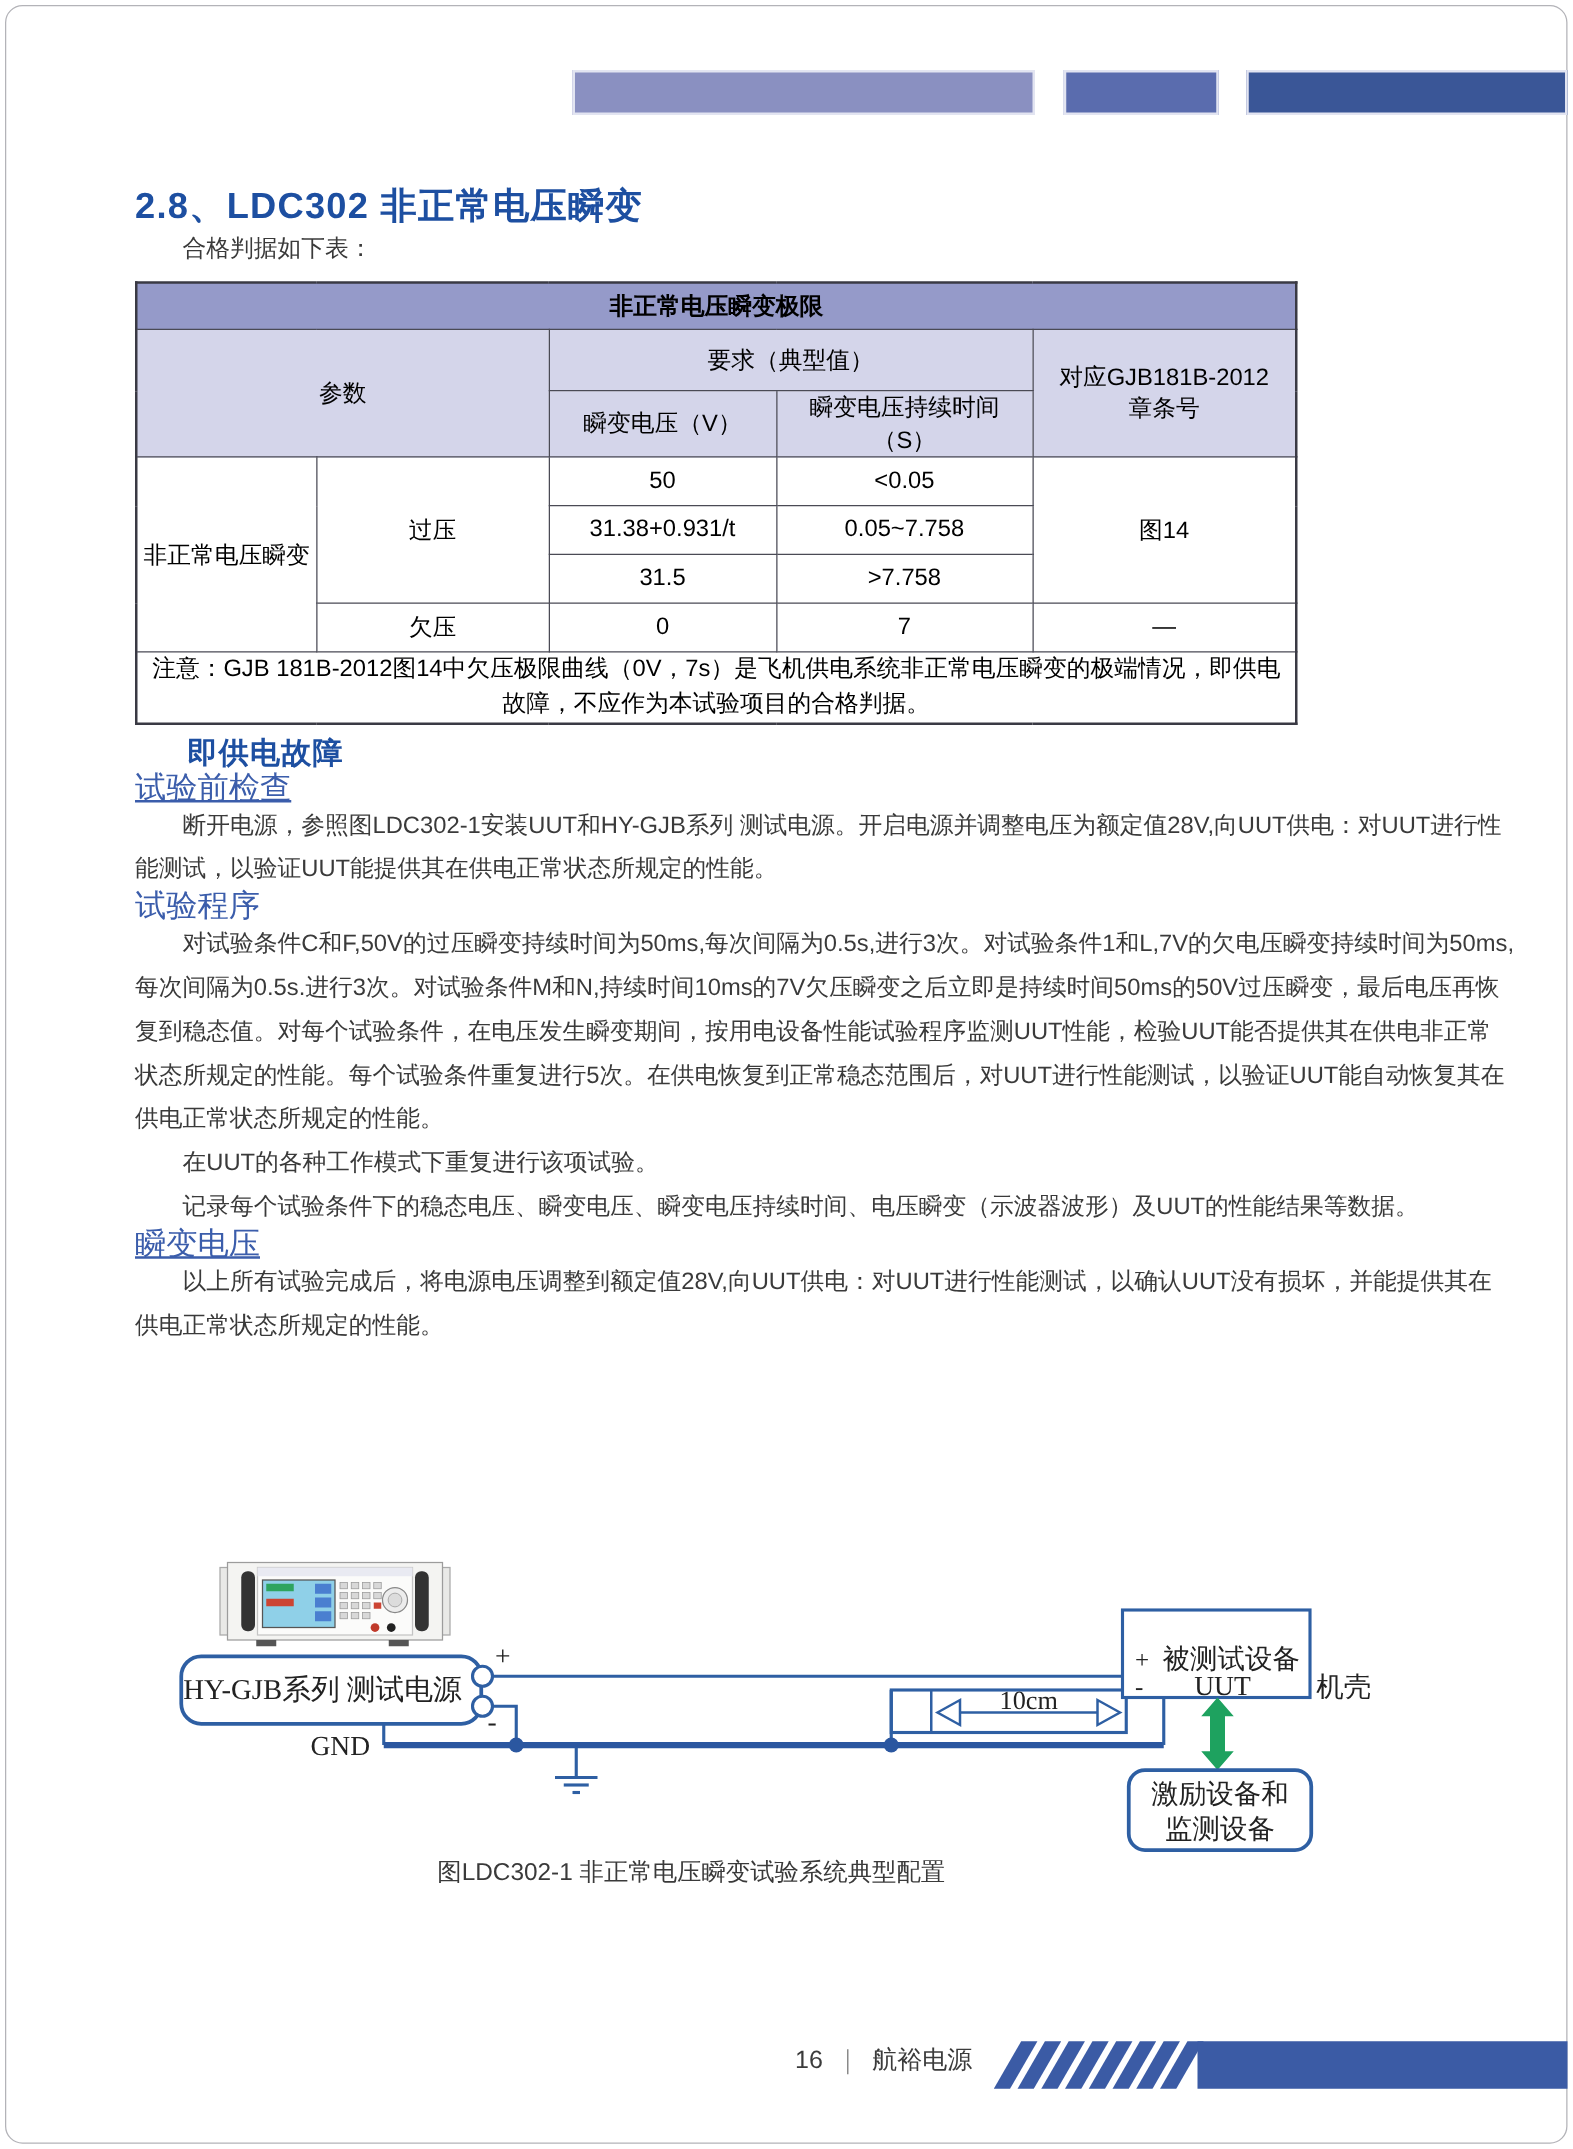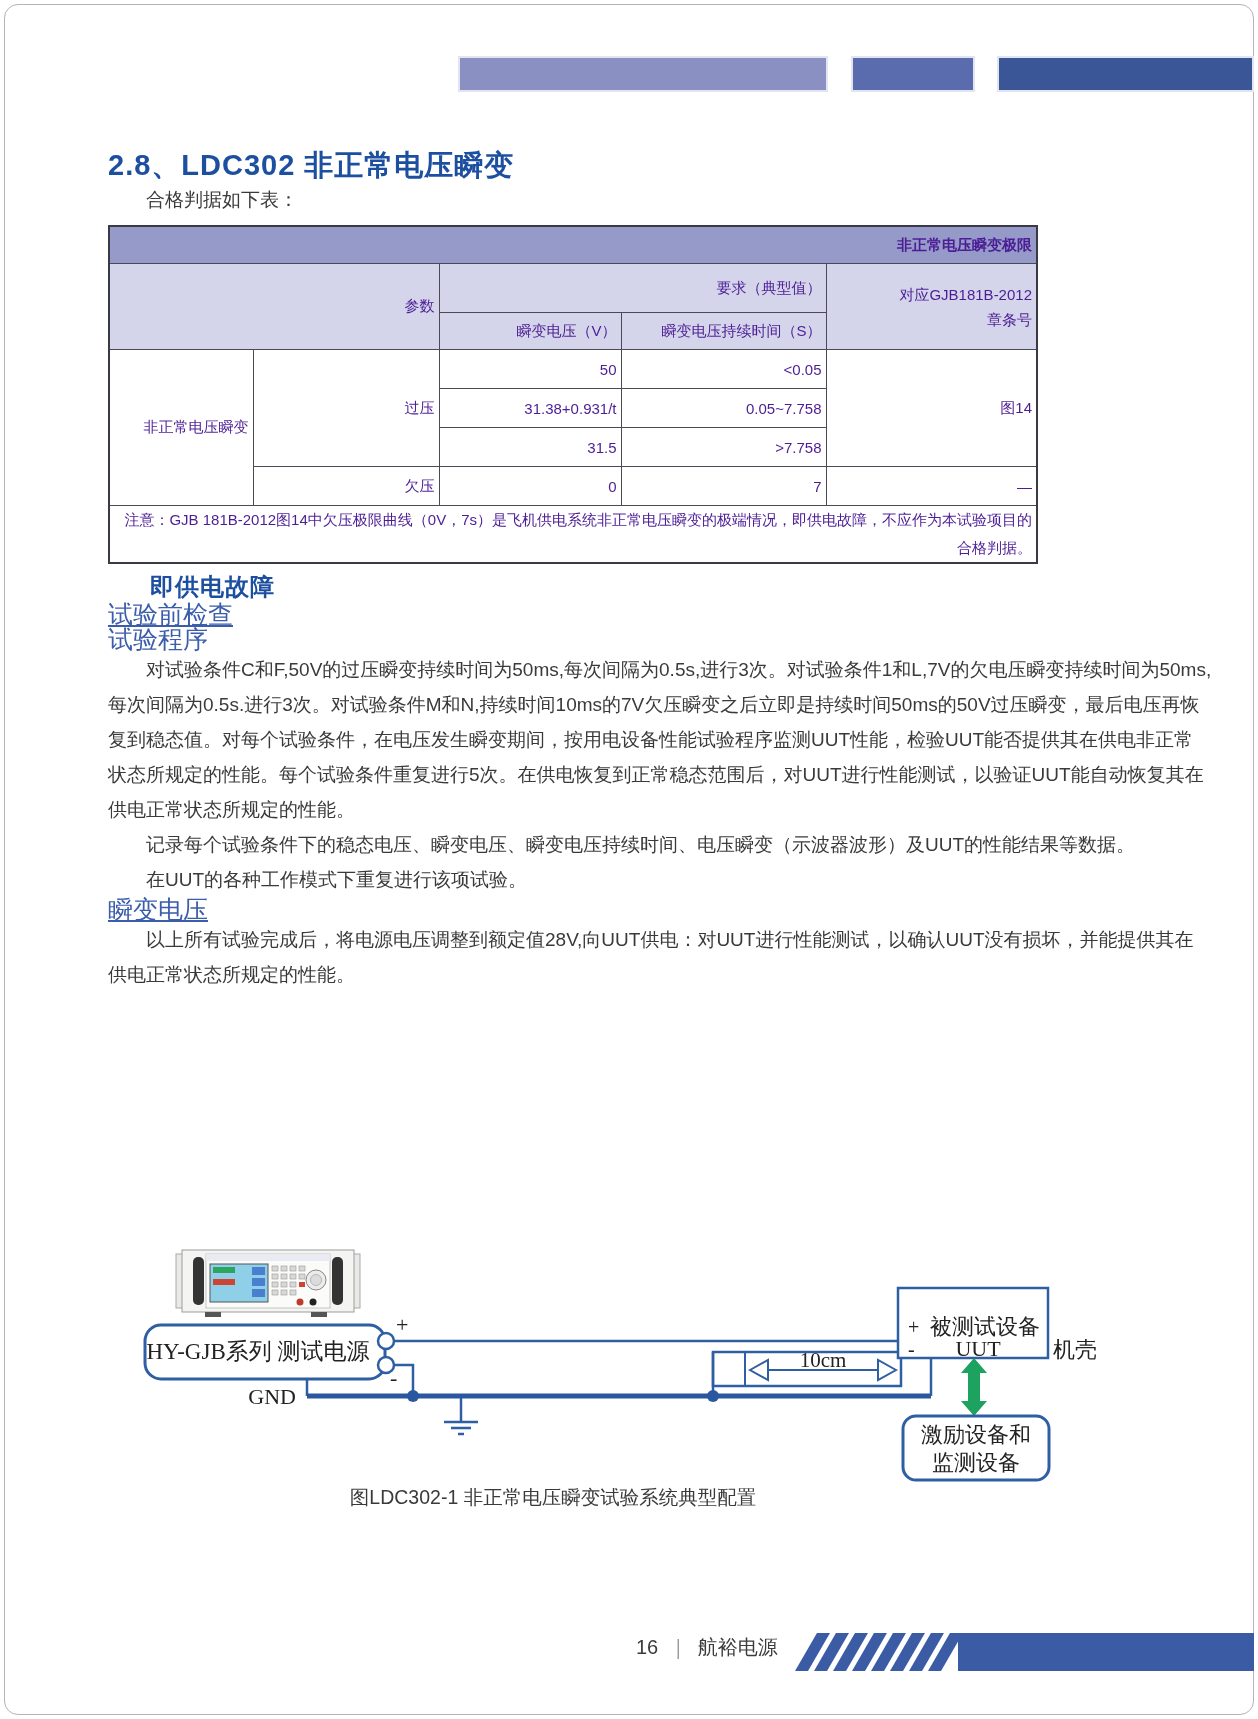--- a/index.html
+++ b/index.html
@@ -18,21 +18,21 @@
   .bar-medium{left:851px;width:124px;background:#5a6cae;}
   .bar-dark{left:997px;width:257px;background:#3a5697;}
 
   .content{position:absolute;left:92px;top:0;width:1104px;margin-left:16px;}
   .doc-title{margin:148px 0 0 0;font-size:29px;line-height:34px;font-weight:bold;color:#1d4fa1;letter-spacing:1px;}
   .body-p{margin:0;font-size:19px;line-height:35px;text-indent:2em;color:#3a3a3a;}
   .intro-p1{margin-top:13px;}
 
   
   table.judgment{border-collapse:collapse;margin-top:8px;width:928px;border:2px solid #3a3a44;table-layout:fixed;}
-  table.judgment td{border:1px solid #4a4a55;text-align:right;font-size:15px;color:#4c1d95;padding:0 4px;}
+  table.judgment td{border:1px solid #4a4a55;text-align:center;font-size:19px;color:#000000;padding:0 4px;}
   .th1 td{background:#959ac9;font-weight:bold;font-size:20px;color:#15152e;height:36px;}
   .th2 td{background:#d4d5ea;color:#26263a;}
   .row-req td{height:48px;}
   .row-sub td{height:36px;}
   .row-data td{height:38px;}
   .ref-head span{display:block;line-height:25px;}
   td.note-cell{height:auto;text-align:left;font-size:19px;line-height:28px;padding:9px 14px 9px 28px;color:#3a3a3a;border-radius:12px;}
 
   .method-title{margin:8px 0 0 42px;font-size:24px;line-height:30px;font-weight:bold;color:#1d4fa1;letter-spacing:1px;}
   .sub-label{margin:0;font-size:25px;line-height:25px;color:#3b5dab;}
@@ -112,25 +112,26 @@
       </tr>
       <tr>
         <td colspan="5" class="note-cell">注意：GJB 181B-2012图14中欠压极限曲线（0V，7s）是飞机供电系统非正常电压瞬变的极端情况，即供电故障，不应作为本试验项目的合格判据。</td>
       </tr>
     </tbody>
   </table>
 
   <h2 class="method-title">即供电故障</h2>
 
   <p class="sub-label u">试验前检查</p>
+  <p class="body-p">断开电源，参照图LDC302-1安装UUT和HY-GJB系列 测试电源。开启电源并调整电压为额定值28V,向UUT供电：对UUT进行性能测试，以验证UUT能提供其在供电正常状态所规定的性能。</p>
 
   <p class="sub-label">试验程序</p>
   <p class="body-p">对试验条件C和F,50V的过压瞬变持续时间为50ms,每次间隔为0.5s,进行3次。对试验条件1和L,7V的欠电压瞬变持续时间为50ms,每次间隔为0.5s.进行3次。对试验条件M和N,持续时间10ms的7V欠压瞬变之后立即是持续时间50ms的50V过压瞬变，最后电压再恢复到稳态值。对每个试验条件，在电压发生瞬变期间，按用电设备性能试验程序监测UUT性能，检验UUT能否提供其在供电非正常状态所规定的性能。每个试验条件重复进行5次。在供电恢复到正常稳态范围后，对UUT进行性能测试，以验证UUT能自动恢复其在供电正常状态所规定的性能。</p>
+  <p class="body-p">在UUT的各种工作模式下重复进行该项试验。</p>
   <p class="body-p">记录每个试验条件下的稳态电压、瞬变电压、瞬变电压持续时间、电压瞬变（示波器波形）及UUT的性能结果等数据。</p>
-  <p class="body-p">在UUT的各种工作模式下重复进行该项试验。</p>
 
   <p class="sub-label u">瞬变电压</p>
   <p class="body-p">以上所有试验完成后，将电源电压调整到额定值28V,向UUT供电：对UUT进行性能测试，以确认UUT没有损坏，并能提供其在供电正常状态所规定的性能。</p>
 </div>
 
 <svg class="diagram-svg" width="1258" height="290" viewBox="0 0 1258 290">
 
   <g>
     <rect x="176" y="24" width="8" height="54" fill="#e9e9e7" stroke="#a9a9a9" stroke-width="1"></rect>
     <rect x="352" y="24" width="8" height="54" fill="#e9e9e7" stroke="#a9a9a9" stroke-width="1"></rect>

